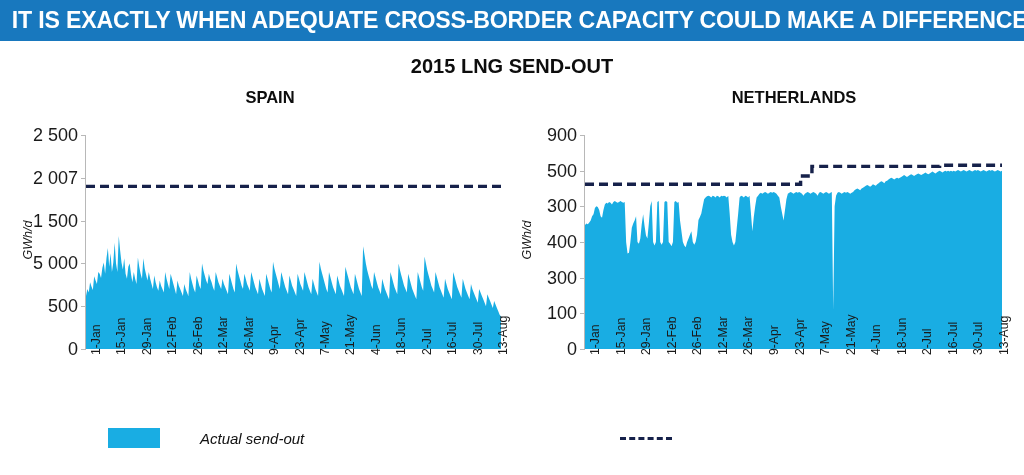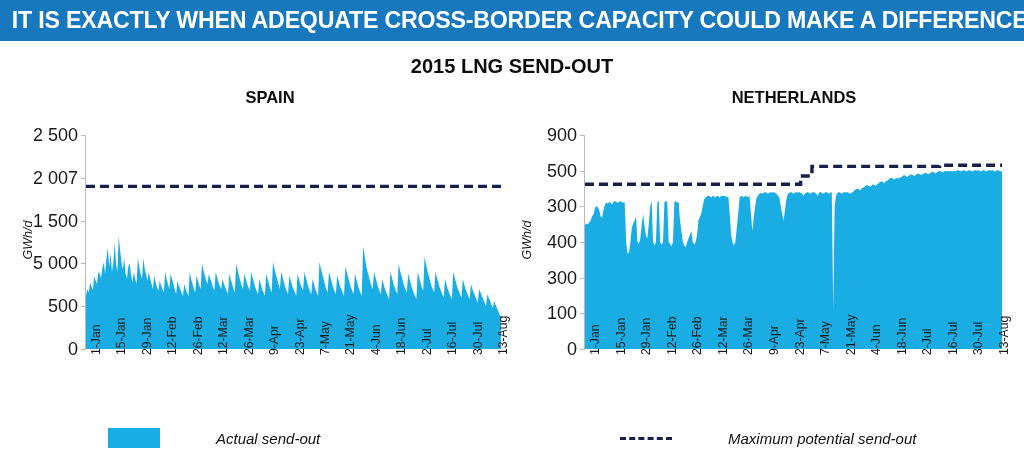--- a/index.html
+++ b/index.html
@@ -103,21 +103,21 @@
     color: #1a1a1a;
     transform: rotate(-90deg);
     transform-origin: left top;
     white-space: nowrap;
   }
   .legend-row {
     position: absolute;
     top: 428px;
     display: flex;
     align-items: center;
-    gap: 56px;
+    gap: 40px;
     justify-content: flex-end;
   }
   #legend-spain { left: 108px; }
   #legend-neth  { left: 620px; }
   .legend-swatch-area {
     width: 52px;
     height: 20px;
     display: flex;
     align-items: center;
     justify-content: center;
@@ -243,14 +243,13 @@
   <div class="legend-swatch-area">
     <div class="swatch-fill"></div>
   </div>
   <div class="legend-label">Actual send-out</div>
 </div>
 
 <div class="legend-row" id="legend-neth">
   <div class="legend-swatch-area">
     <div class="swatch-dash"></div>
   </div>
-  <div class="legend-label">Maximum potential send-out</div>
 </div>
 
 </body></html>

